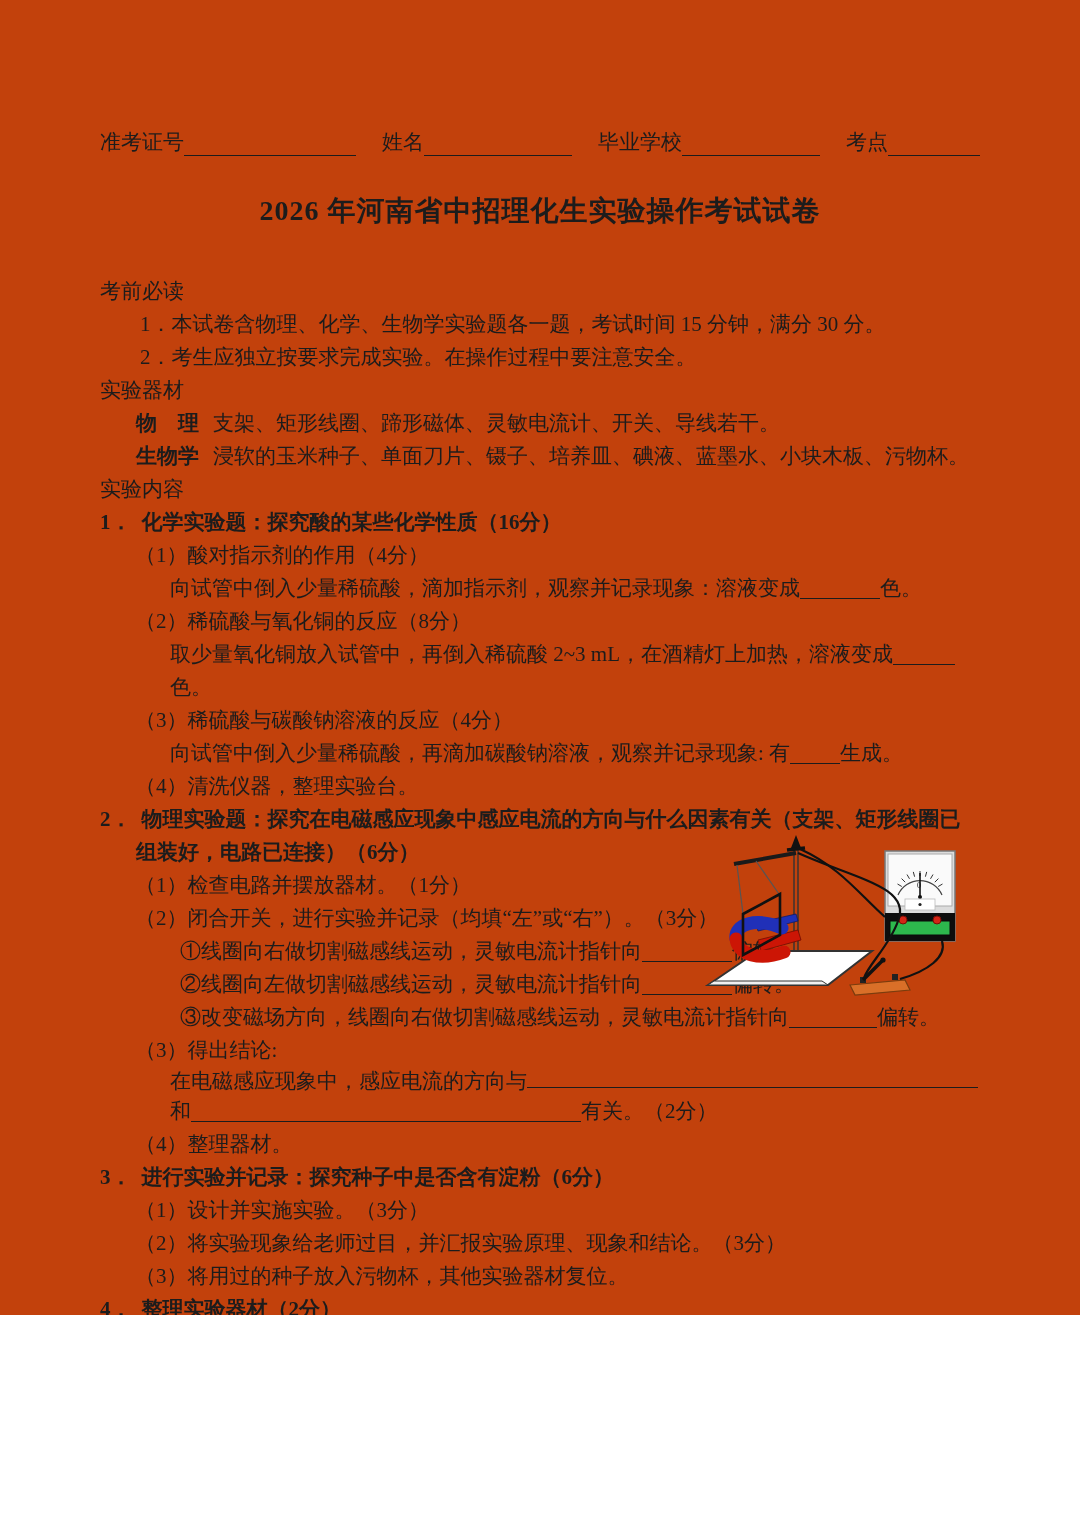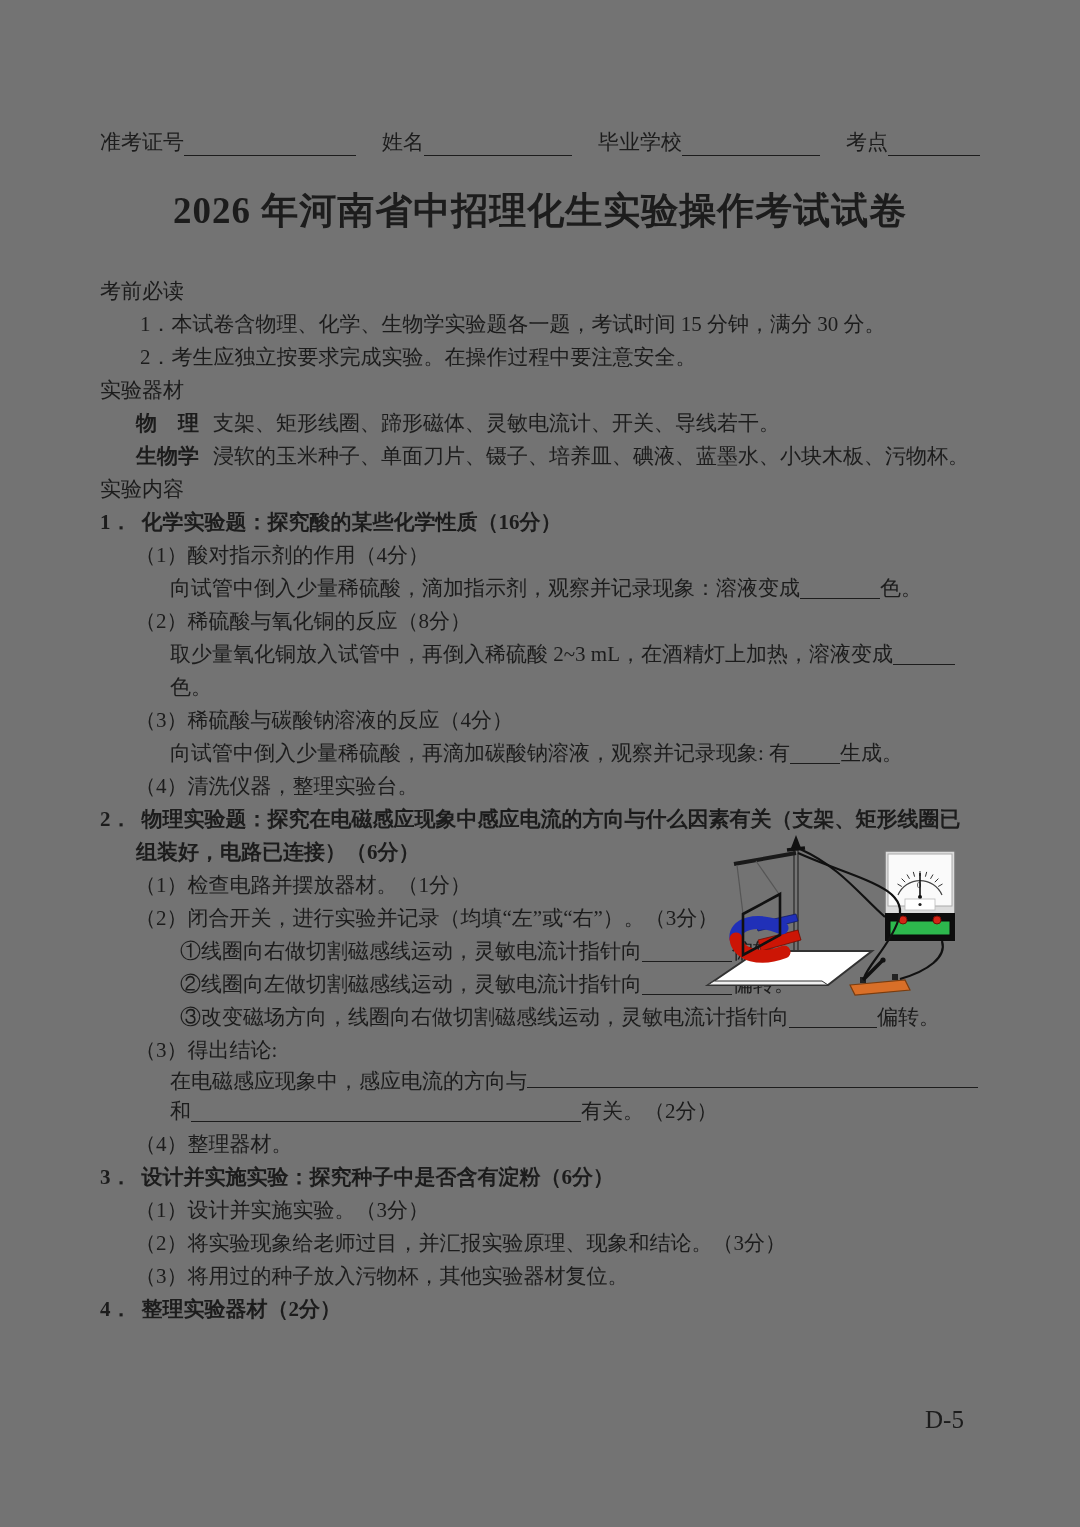--- a/index.html
+++ b/index.html
@@ -1,30 +1,30 @@
 <!DOCTYPE html>
 <html><head>
 <meta charset="utf-8">
 <style>
   html,body { margin:0; padding:0; background:#ffffff; }
   .page {
-    position:relative; width:1080px; height:1527px; background:#737373;
+    position:relative; width:1080px; height:1315px; background:#c2410c;
     font-family:"Liberation Serif","DejaVu Serif",serif;
     color:#1c1c1c; font-size:21px; overflow:hidden;
   }
   .content { position:absolute; left:100px; top:128px; width:880px; }
   p { margin:0; line-height:33px; }
   .header-row { display:flex; align-items:flex-end; }
   .hfield { display:flex; align-items:flex-end; }
   .hfield + .hfield { margin-left:26px;text-align:center; }
   .hlabel { white-space:nowrap; }
   .bl { display:inline-block; border-bottom:1.6px solid #1c1c1c; height:20px; vertical-align:-4px; }
   .b1{width:172px}.b2{width:148px}.b3{width:138px}.b4{width:92px}
   .w80{width:80px}.w62{width:62px}.w50{width:50px}.w90{width:90px}.w88{width:88px}.w390{width:390px}
-  .title { text-align:center; font-weight:bold; font-size:37px; line-height:40px;
+  .title { text-align:center; font-weight:bold; font-size:28px; line-height:40px;
            margin-top:35px; letter-spacing:1px; }
   .sec-heading { font-weight:normal; line-height:33px; }
   .mt-notice { margin-top:44px; }
   .indent1 { padding-left:40px; }
   .equip { text-indent:36px; }
   .equip .elabel { font-weight:bold; margin-right:14px; }
   .q-title { font-weight:bold; }
   .qnum { margin-right:10px; }
   .hang { padding-left:36px; text-indent:-36px; }
   .lvl1 { padding-left:35px; }
@@ -166,21 +166,21 @@
           <g fill="none" stroke="#111" stroke-width="2.2">
             <path d="M 100 16 C 140 34, 160 62, 185 84"></path>
             <path d="M 98 20 C 156 46, 212 54, 198 88 C 190 112, 168 132, 164 145"></path>
             <path d="M 242 108 C 247 124, 228 138, 200 146"></path>
           </g>
         </svg>
       </div>
     </div>
 
     <div class="q">
-      <p class="q-title"><span class="qnum">3．</span><span>设计并实施实验：探究种子中是否含有淀粉（6分）</span></p>
+      <p class="q-title"><span class="qnum">3．</span><span>进行实验并记录：探究种子中是否含有淀粉（6分）</span></p>
       <p class="lvl1">（1）设计并实施实验。（3分）</p>
       <p class="lvl1">（2）将实验现象给老师过目，并汇报实验原理、现象和结论。（3分）</p>
       <p class="lvl1">（3）将用过的种子放入污物杯，其他实验器材复位。</p>
     </div>
 
     <div class="q">
       <p class="q-title"><span class="qnum">4．</span><span>整理实验器材（2分）</span></p>
     </div>
 
   </div>

